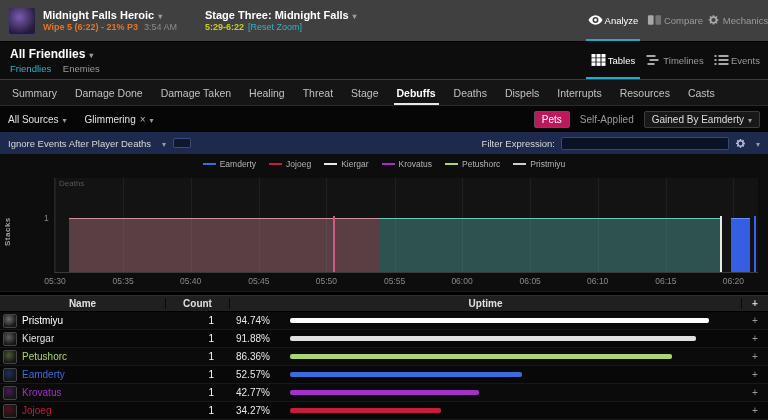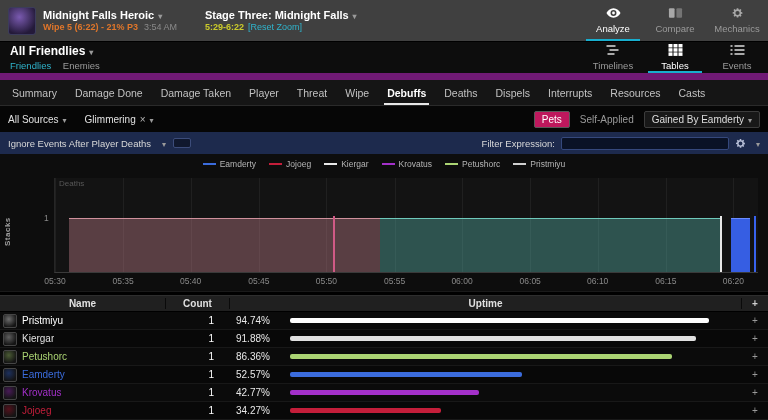--- a/index.html
+++ b/index.html
@@ -10,27 +10,27 @@
   .topbar{height:42px;background:#404040;display:flex;align-items:center;border-bottom:1px solid #000}
   .boss-icon{width:28px;height:28px;border-radius:3px;margin:0 7px 0 8px;flex:none;
     background:radial-gradient(circle at 40% 35%,#7a5ab0,#241a3a 75%);border:1px solid #3c3c5c}
   .t1{font-size:11px;color:#fff;font-weight:bold;white-space:nowrap}
   .wipe{color:#e0762a;font-size:9px;font-weight:bold;margin-right:6px}
   .ftime{color:#8a8a8a;font-size:9px}
   .stage-block{margin-left:28px}
   .range{color:#cbcb2a;font-size:9px;font-weight:bold;margin-right:4px}
   .reset{color:#2fb4cc;font-size:9px;cursor:pointer}
   .top-nav{margin-left:auto;display:flex;height:100%}
-  .nav-item{width:62px;display:flex;flex-direction:column;align-items:center;justify-content:center;gap:2px;color:#9a9a9a;font-size:9.5px;cursor:pointer;position:relative}
+  .nav-item{width:62px;display:flex;flex-direction:row;align-items:center;justify-content:center;gap:2px;color:#9a9a9a;font-size:9.5px;cursor:pointer;position:relative}
   .nav-item svg{width:15px;height:12px;fill:#a8a8a8}
   .nav-item.active{color:#fff}
   .nav-item.active svg{fill:#fff}
   .nav-item.active::after{content:"";position:absolute;bottom:0;left:4px;right:4px;height:2px;background:#18aece}
   
-  .subbar{height:38px;background:#0d0d0d;display:flex;align-items:center;border-bottom:7px solid #701a75}
+  .subbar{height:38px;background:#0d0d0d;display:flex;align-items:center;border-bottom:1px solid #701a75}
   .group-block{margin-left:10px}
   .group-title{font-size:12px;color:#fff;font-weight:bold}
   .group-links{font-size:9.5px;margin-top:2px}
   .link-friendlies{color:#2fb4cc;margin-right:9px;cursor:pointer}
   .link-enemies{color:#9a9a9a;cursor:pointer}
   
   .tabs{height:26px;background:#151515;display:flex;align-items:stretch;border-bottom:1px solid #2a2a2a;padding-left:3px}
   .tab{display:flex;align-items:center;padding:0 9px;font-size:10.5px;color:#c2c2c2;position:relative;cursor:pointer;white-space:nowrap}
   .tab.active{color:#fff;font-weight:bold}
   .tab.active::after{content:"";position:absolute;bottom:0;left:6px;right:6px;height:2px;background:#e8e8e8}
@@ -118,63 +118,63 @@
 
   <div class="subbar">
     <div class="group-block">
       <div class="group-title"><span>All Friendlies</span><span class="caret"></span></div>
       <div class="group-links">
         <span class="link-friendlies">Friendlies</span>
         <span class="link-enemies">Enemies</span>
       </div>
     </div>
     <nav class="top-nav">
-        <div class="nav-item">
-          <span><svg viewBox="0 0 14 12">
-              <rect y="1" width="9" height="2"></rect>
-              <rect x="3" y="5" width="9" height="2"></rect>
-              <rect x="1" y="9" width="7" height="2"></rect>
-            </svg></span>
-          <span>Timelines</span>
-        </div>
         <div class="nav-item active">
           <span><svg viewBox="0 0 14 12">
               <rect width="4" height="3.5"></rect>
               <rect x="5" width="4" height="3.5"></rect>
               <rect x="10" width="4" height="3.5"></rect>
               <rect y="4.2" width="4" height="3.5"></rect>
               <rect x="5" y="4.2" width="4" height="3.5"></rect>
               <rect x="10" y="4.2" width="4" height="3.5"></rect>
               <rect y="8.4" width="4" height="3.5"></rect>
               <rect x="5" y="8.4" width="4" height="3.5"></rect>
               <rect x="10" y="8.4" width="4" height="3.5"></rect>
             </svg></span>
           <span>Tables</span>
         </div>
         <div class="nav-item">
           <span><svg viewBox="0 0 14 12">
+              <rect y="1" width="9" height="2"></rect>
+              <rect x="3" y="5" width="9" height="2"></rect>
+              <rect x="1" y="9" width="7" height="2"></rect>
+            </svg></span>
+          <span>Timelines</span>
+        </div>
+        <div class="nav-item">
+          <span><svg viewBox="0 0 14 12">
               <rect y="1" width="2" height="2"></rect>
               <rect x="4" y="1" width="10" height="2"></rect>
               <rect y="5" width="2" height="2"></rect>
               <rect x="4" y="5" width="10" height="2"></rect>
               <rect y="9" width="2" height="2"></rect>
               <rect x="4" y="9" width="10" height="2"></rect>
             </svg></span>
           <span>Events</span>
         </div>
       </nav>
   </div>
 
   <nav class="tabs">
       <div class="tab">Summary</div>
       <div class="tab">Damage Done</div>
       <div class="tab">Damage Taken</div>
-      <div class="tab">Player</div>
+      <div class="tab">Healing</div>
       <div class="tab">Threat</div>
-      <div class="tab">Wipe</div>
+      <div class="tab">Stage</div>
       <div class="tab active">Debuffs</div>
       <div class="tab">Deaths</div>
       <div class="tab">Dispels</div>
       <div class="tab">Interrupts</div>
       <div class="tab">Resources</div>
       <div class="tab">Casts</div>
     </nav>
 
   <div class="filterbar">
     <div class="f-left">

